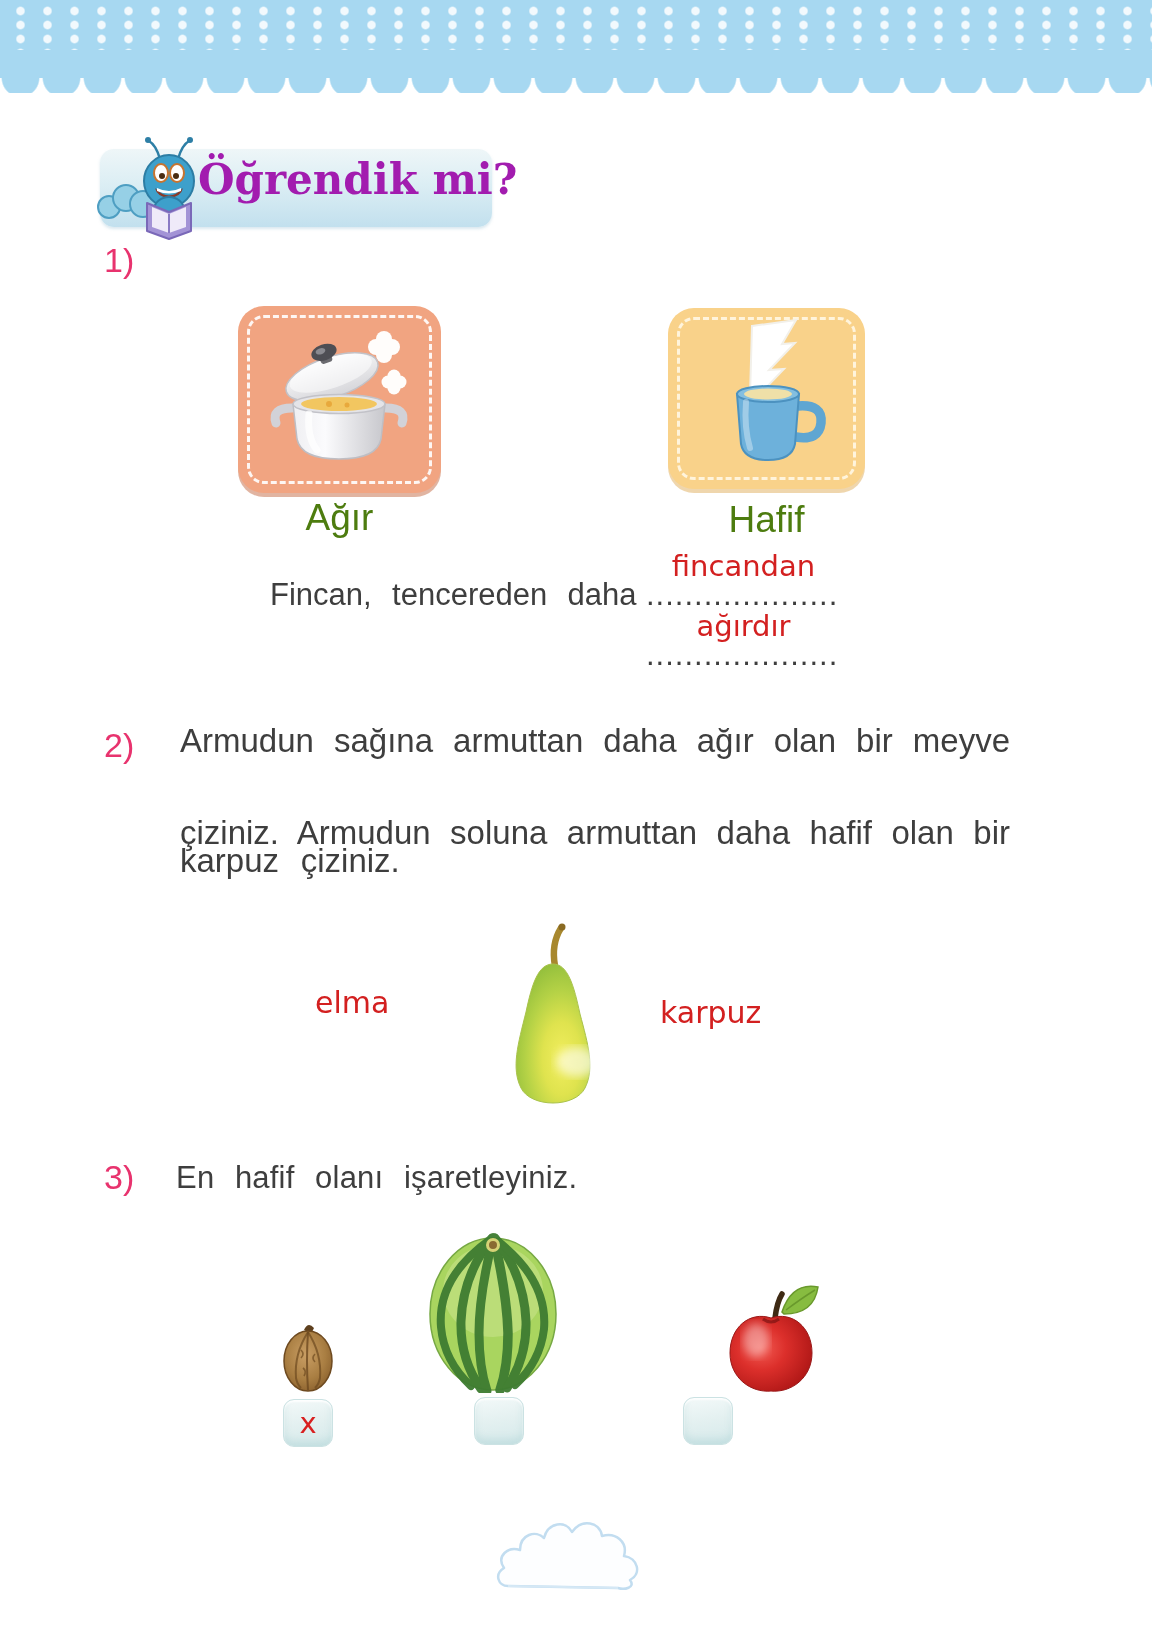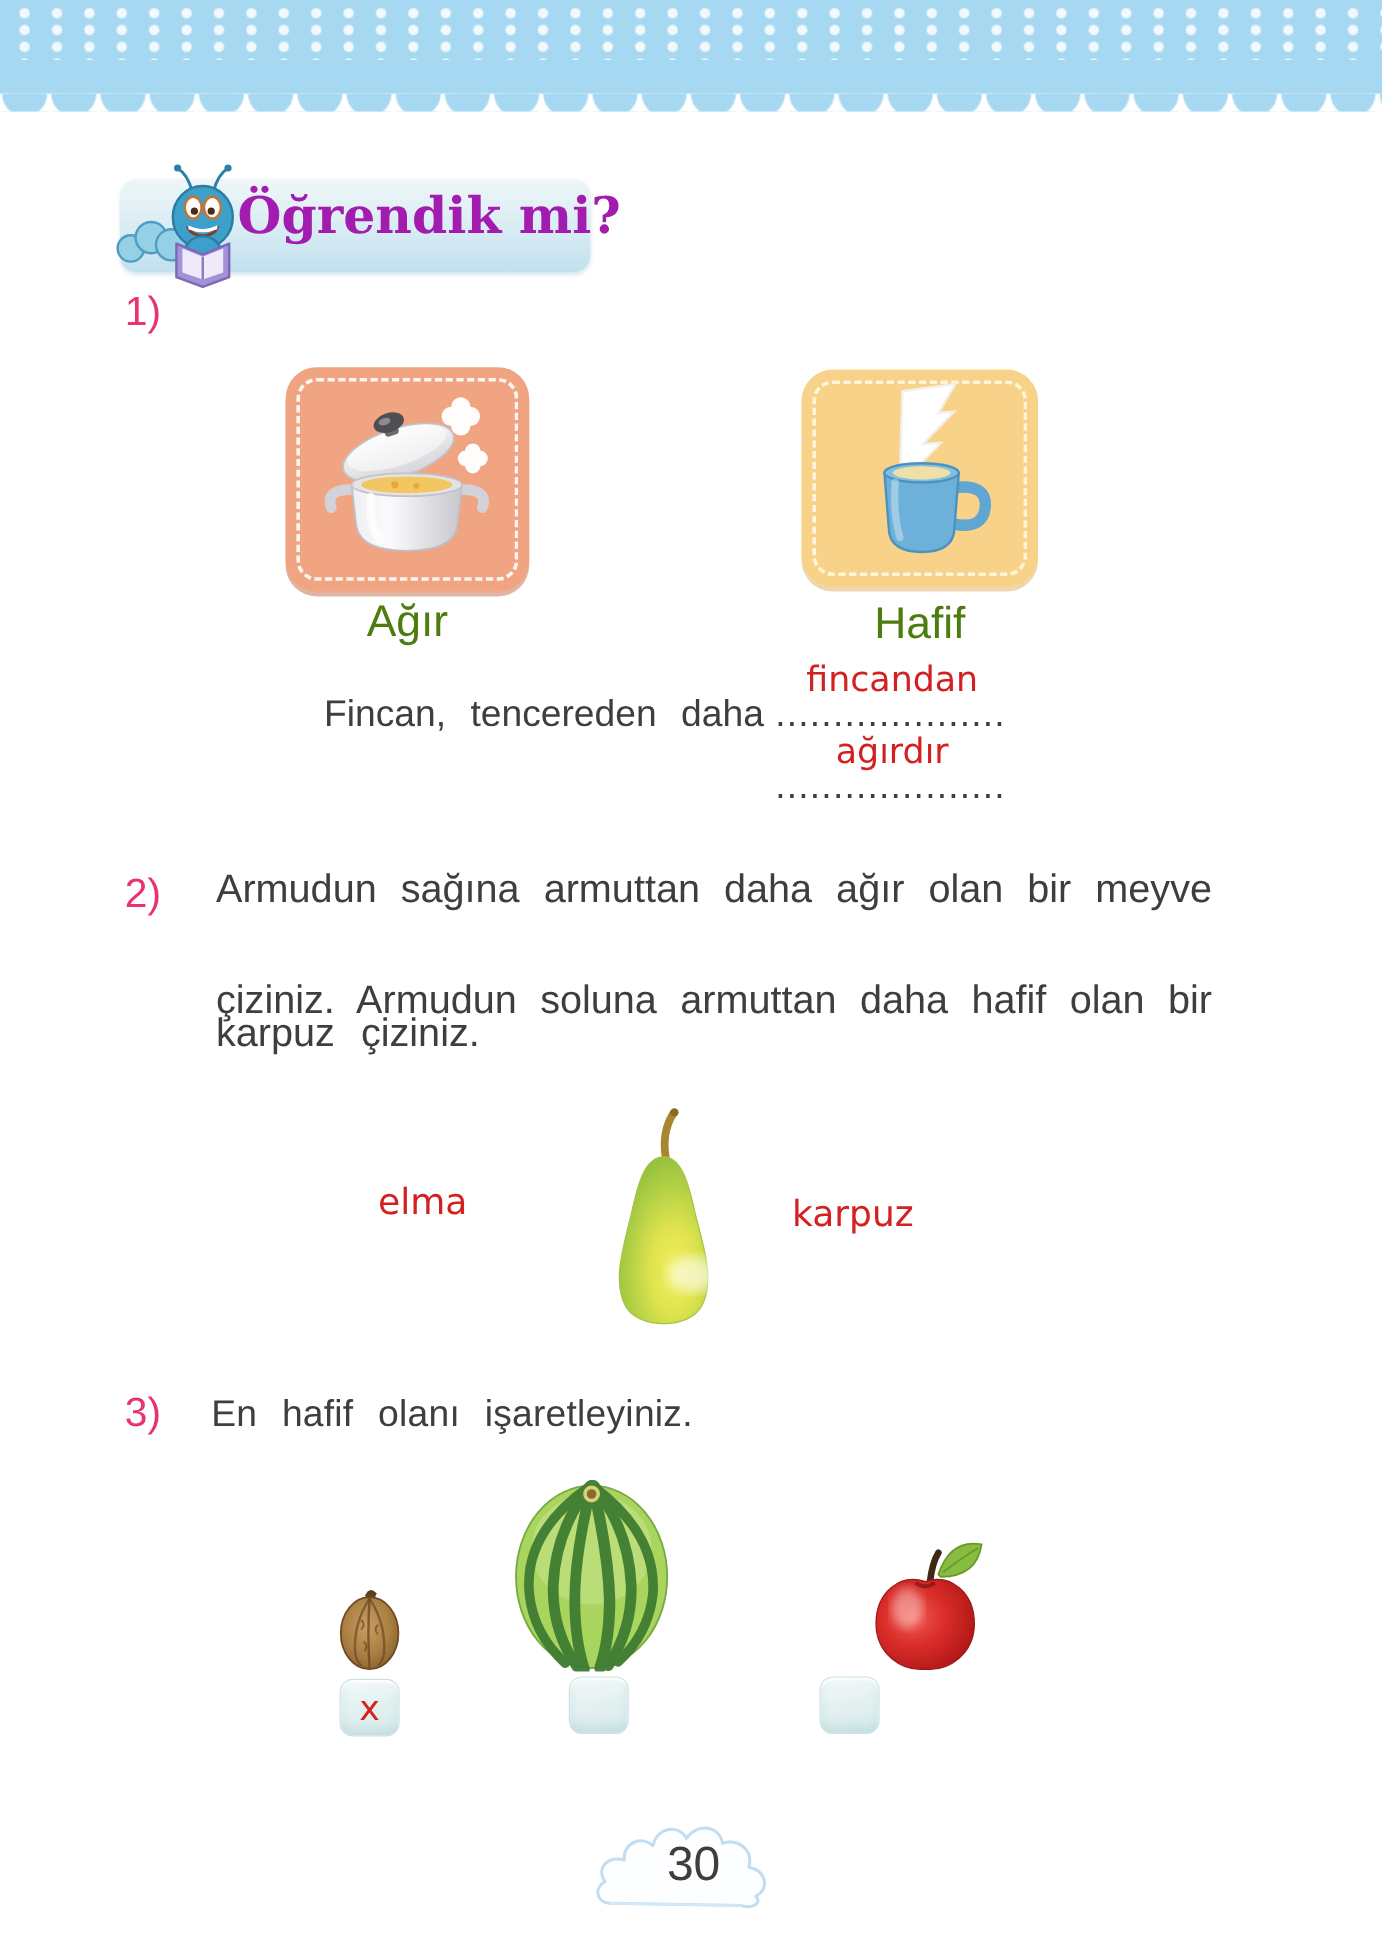--- a/index.html
+++ b/index.html
@@ -270,15 +270,14 @@
     <span class="mark"></span>
   </div>
   <div class="cbox" id="cb3">
     <span class="mark"></span>
   </div>
 
   <svg id="cloud" viewBox="0 0 168 84">
     <path d="M14 76 C4 76 0 64 10 58 C2 46 14 36 26 40 C26 24 42 20 50 28 C54 12 72 10 78 22 C88 8 106 12 108 26 C122 22 134 32 130 46 C144 48 148 64 136 70 C142 78 130 80 124 78 Z" fill="#FDFEFF" stroke="#C2DDF0" stroke-width="2.5" stroke-linejoin="round"></path>
     <path d="M14 76 L124 78" stroke="#D5E8F5" stroke-width="2"></path>
   </svg>
-  <div id="pagenum">30</div>
 
 </div>
 
 </body></html>

